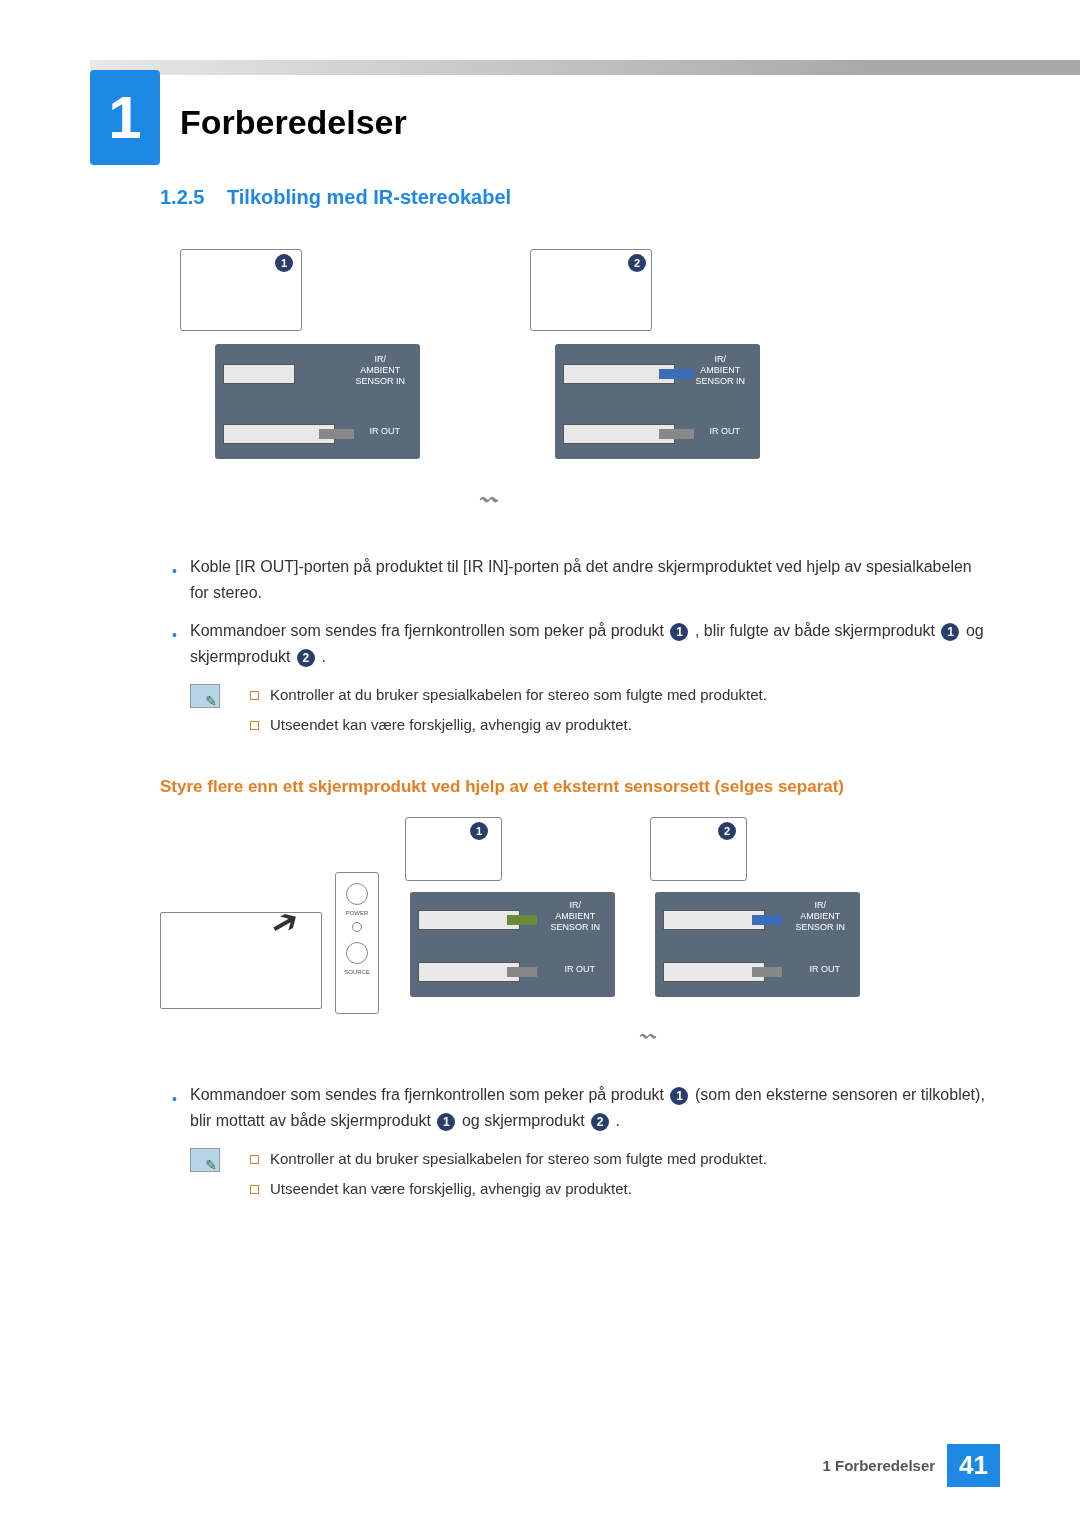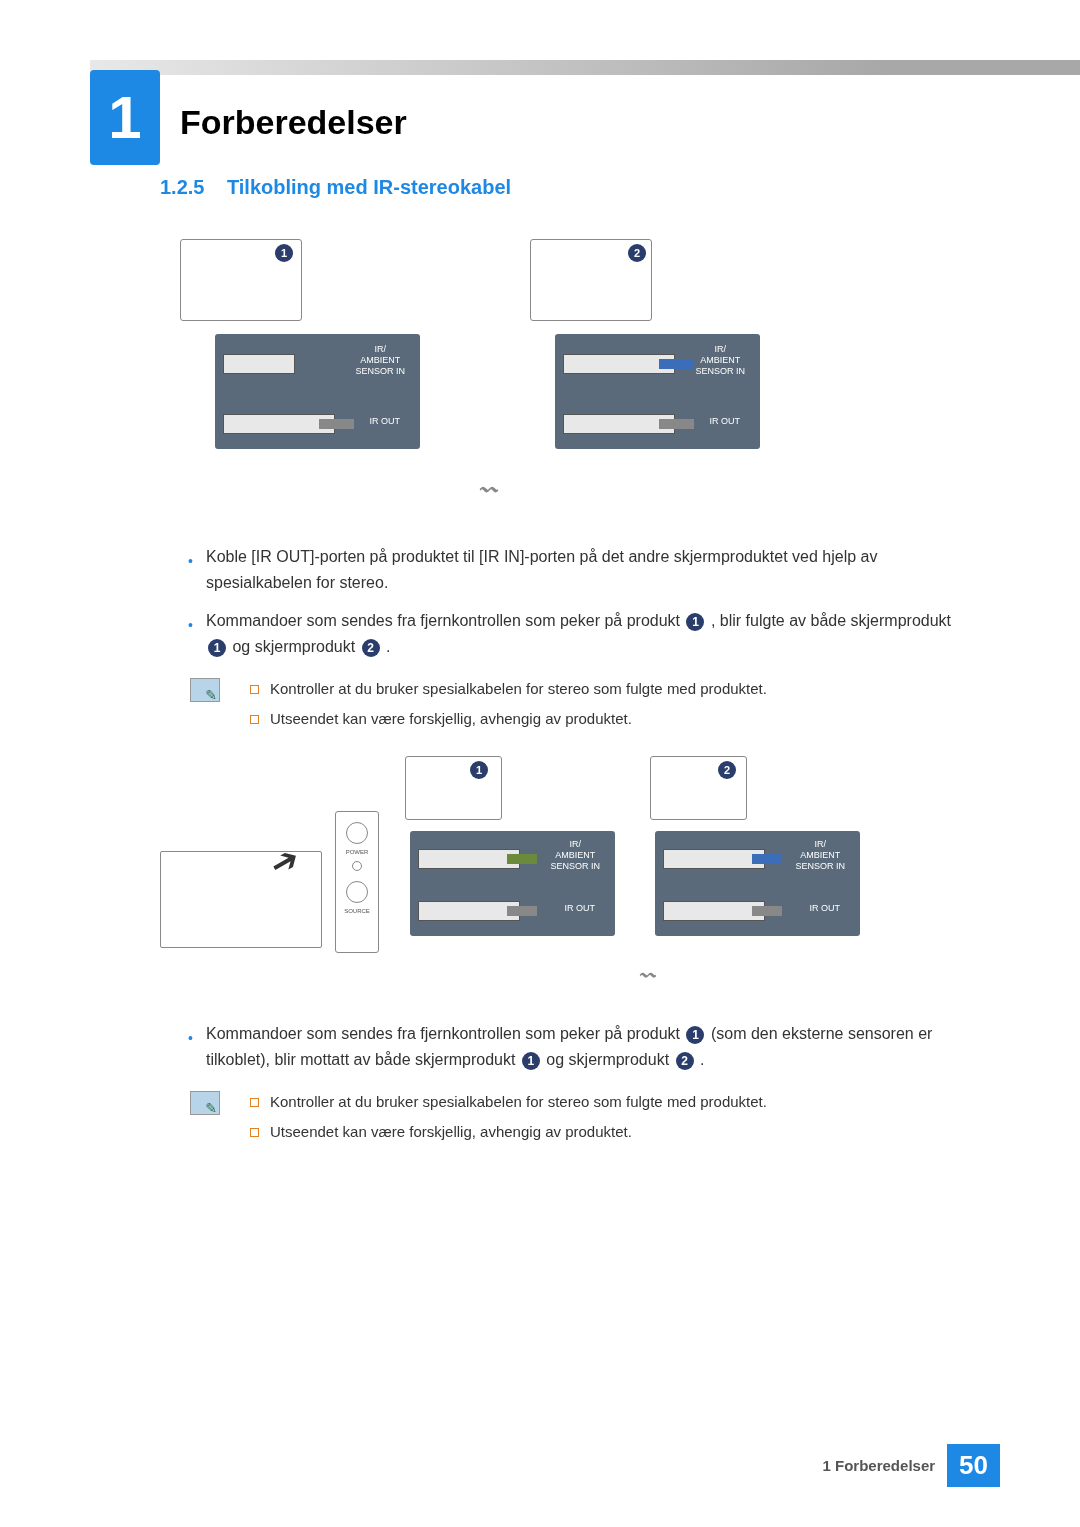--- a/index.html
+++ b/index.html
@@ -47,21 +47,21 @@
     top: 45px;
     font-size: 34px;
     font-weight: bold;
     color: #000000;
     margin-top: 18px;
   }
   .content {
     position: absolute;
     left: 160px;
     right: 90px;
-    top: 176px;
+    top: 186px;
   }
   .section-number {
     color: #1e88e5;
     font-size: 20px;
     font-weight: bold;
     margin-right: 18px;
   }
   .section-title {
     color: #1e88e5;
     font-size: 20px;
@@ -81,21 +81,21 @@
   }
   .diagram2 {
     margin-top: 20px;
     margin-bottom: 30px;
     height: 235px;
     position: relative;
   }
   ul.blue-dots {
     list-style: none;
     padding-left: 30px;
-    margin: 16px;
+    margin: 0;
   }
   ul.blue-dots > li {
     position: relative;
     font-size: 16px;
     line-height: 26px;
     margin-bottom: 12px;
     color: #333;
   }
   ul.blue-dots > li::before {
     content: "•";
@@ -335,20 +335,21 @@
   </ul>
 
   <div class="note-block">
     <div class="note-icon"></div>
     <ul class="orange-squares">
       <li>Kontroller at du bruker spesialkabelen for stereo som fulgte med produktet.</li>
       <li>Utseendet kan være forskjellig, avhengig av produktet.</li>
     </ul>
   </div>
 
+  <div class="sub-heading" style="margin-top:35px;">Styre flere enn ett skjermprodukt ved hjelp av et eksternt sensorsett (selges separat)</div>
 
   <div class="diagram2">
     <div class="small-monitor" style="left:0px; top:95px;"></div>
     <div style="position:absolute; left:110px; top:85px; font-size:34px; color:#333; transform:rotate(-30deg);">➔</div>
 
     <div class="remote" style="left:175px; top:55px;">
       <div class="circ"></div>
       <div class="lbl">POWER</div>
       <div style="width:8px;height:8px;border:1px solid #888;border-radius:50%;margin:6px auto;"></div>
       <div class="circ"></div>
@@ -405,14 +406,14 @@
     <ul class="orange-squares">
       <li>Kontroller at du bruker spesialkabelen for stereo som fulgte med produktet.</li>
       <li>Utseendet kan være forskjellig, avhengig av produktet.</li>
     </ul>
   </div>
 
 </div>
 
 <div class="footer">
   <div class="footer-text">1 Forberedelser</div>
-  <div class="footer-num">50</div>
+  <div class="footer-num">41</div>
 </div>
 
 </body></html>

